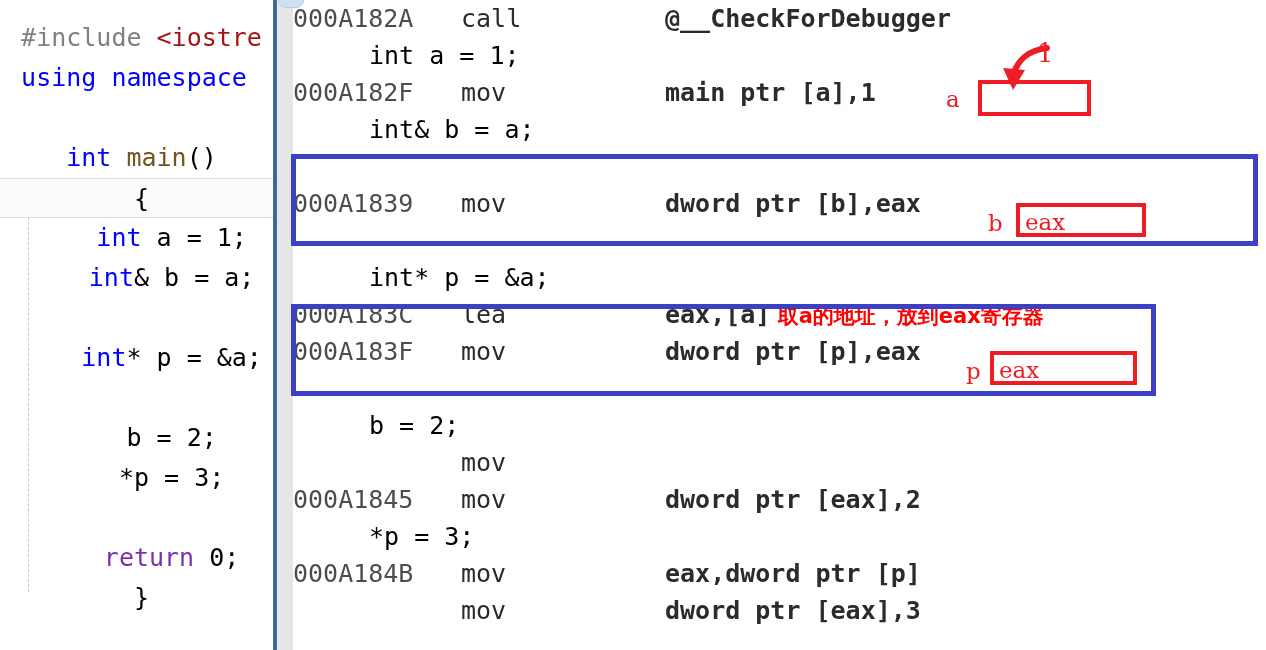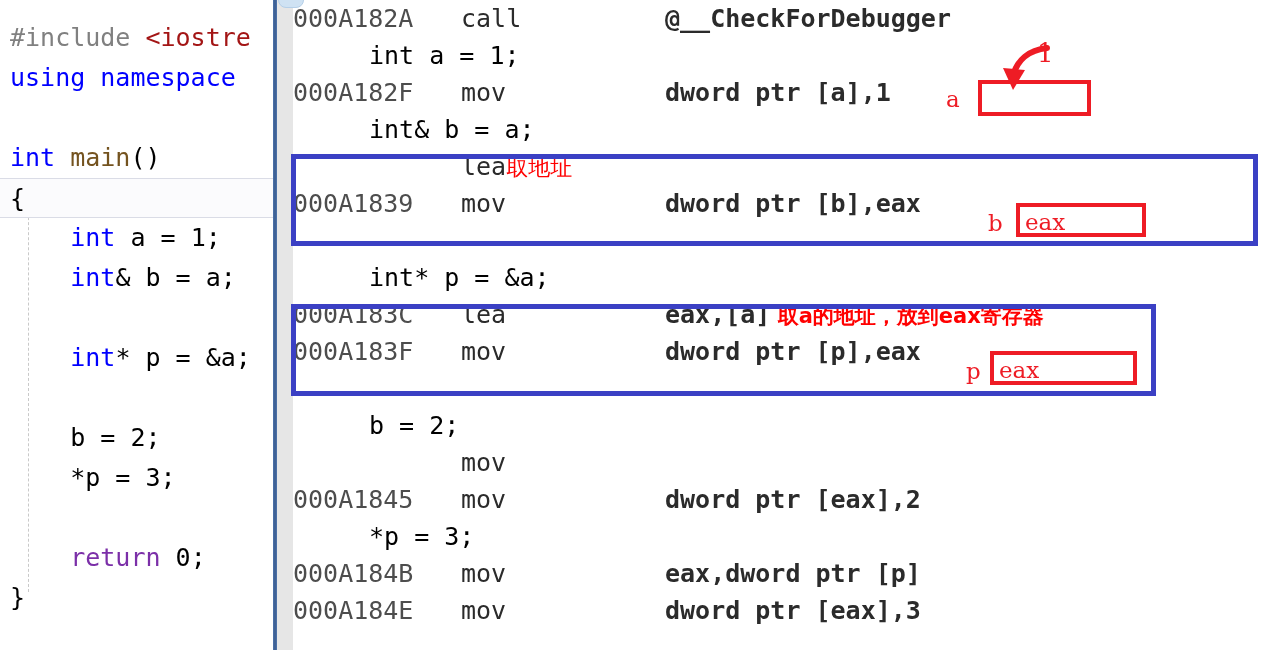--- a/index.html
+++ b/index.html
@@ -16,20 +16,21 @@
   
   .source-pane {
     position:absolute; left:0; top:0; width:273px; height:650px;
     background:#ffffff; overflow:hidden;
   }
   .src-line {
     position:absolute; left:0; width:273px; height:40px;
     line-height:40px; font-size:25px; white-space:pre;
     font-family:"DejaVu Sans Mono", monospace;
     padding-left:10px;
+    text-align:center;
   }
   .src-line.cur {
     background:#fbfbfd;
     border-top:1px solid #dadce6;
     border-bottom:1px solid #dadce6;
   }
   .indent-guide {
     position:absolute; left:28px; top:192px; width:0; height:400px;
     border-left:1px dashed #c9c9c9;
   }
@@ -150,35 +151,35 @@
     <div class="inner"></div>
   </div>
 
   <div class="disasm-pane">
     <div class="disasm-gutter">
       <div class="scroll-pill"></div>
     </div>
     <div id="disasm-lines">
         <div class="dis-line" style="top: 0px;"><span class="dis-addr col-addr">000A182A</span><span class="dis-mn col-mn"><span>call</span></span><span class="dis-op col-op"><span>@__CheckForDebugger</span></span></div>
         <div class="dis-line" style="top: 37px;"><span class="dis-src" style="margin-left: 76px;">int a = 1;</span></div>
-        <div class="dis-line" style="top: 74px;"><span class="dis-addr col-addr">000A182F</span><span class="dis-mn col-mn"><span>mov</span></span><span class="dis-op col-op"><span>dword ptr [a],1</span></span></div>
+        <div class="dis-line" style="top: 74px;"><span class="dis-addr col-addr">000A182F</span><span class="dis-mn col-mn"><span>mov</span></span><span class="dis-op col-op"><span>main ptr [a],1</span></span></div>
         <div class="dis-line" style="top: 111px;"><span class="dis-src" style="margin-left: 76px;">int&amp; b = a;</span></div>
-        <div class="dis-line" style="top: 148px;"><span class="dis-mn col-mn"><span>lea</span><span class="cn-note">取地址</span></span></div>
+        <div class="dis-line" style="top: 148px;"></div>
         <div class="dis-line" style="top: 185px;"><span class="dis-addr col-addr">000A1839</span><span class="dis-mn col-mn"><span>mov</span></span><span class="dis-op col-op"><span>dword ptr [b],eax</span></span></div>
         <div class="dis-line" style="top: 222px;">&nbsp;</div>
         <div class="dis-line" style="top: 259px;"><span class="dis-src" style="margin-left: 76px;">int* p = &amp;a;</span></div>
         <div class="dis-line" style="top: 296px;"><span class="dis-addr col-addr">000A183C</span><span class="dis-mn col-mn"><span>lea</span></span><span class="dis-op col-op"><span>eax,[a]</span><span class="cn-note-sm"> 取a的地址，放到eax寄存器</span></span></div>
         <div class="dis-line" style="top: 333px;"><span class="dis-addr col-addr">000A183F</span><span class="dis-mn col-mn"><span>mov</span></span><span class="dis-op col-op"><span>dword ptr [p],eax</span></span></div>
         <div class="dis-line" style="top: 370px;">&nbsp;</div>
         <div class="dis-line" style="top: 407px;"><span class="dis-src" style="margin-left: 76px;">b = 2;</span></div>
         <div class="dis-line" style="top: 444px;"><span class="dis-mn col-mn"><span>mov</span></span></div>
         <div class="dis-line" style="top: 481px;"><span class="dis-addr col-addr">000A1845</span><span class="dis-mn col-mn"><span>mov</span></span><span class="dis-op col-op"><span>dword ptr [eax],2</span></span></div>
         <div class="dis-line" style="top: 518px;"><span class="dis-src" style="margin-left: 76px;">*p = 3;</span></div>
         <div class="dis-line" style="top: 555px;"><span class="dis-addr col-addr">000A184B</span><span class="dis-mn col-mn"><span>mov</span></span><span class="dis-op col-op"><span>eax,dword ptr [p]</span></span></div>
-        <div class="dis-line" style="top: 592px;"><span class="dis-addr col-addr">000A184E</span><span class="dis-mn col-mn"><span>mov</span></span><span class="dis-op col-op"><span>dword ptr [eax],3</span></span></div>
+        <div class="dis-line" style="top: 592px;"><span class="dis-mn col-mn"><span>mov</span></span><span class="dis-op col-op"><span>dword ptr [eax],3</span></span></div>
       </div>
   </div>
 
   <div class="blue-box" id="blue-box-1"></div>
   <div class="blue-box" id="blue-box-2"></div>
 
   <div class="red-box" id="red-box-a"></div>
   <div class="red-label" id="lbl-a">a</div>
 
   <svg class="arrow-svg" viewBox="0 0 80 62">

